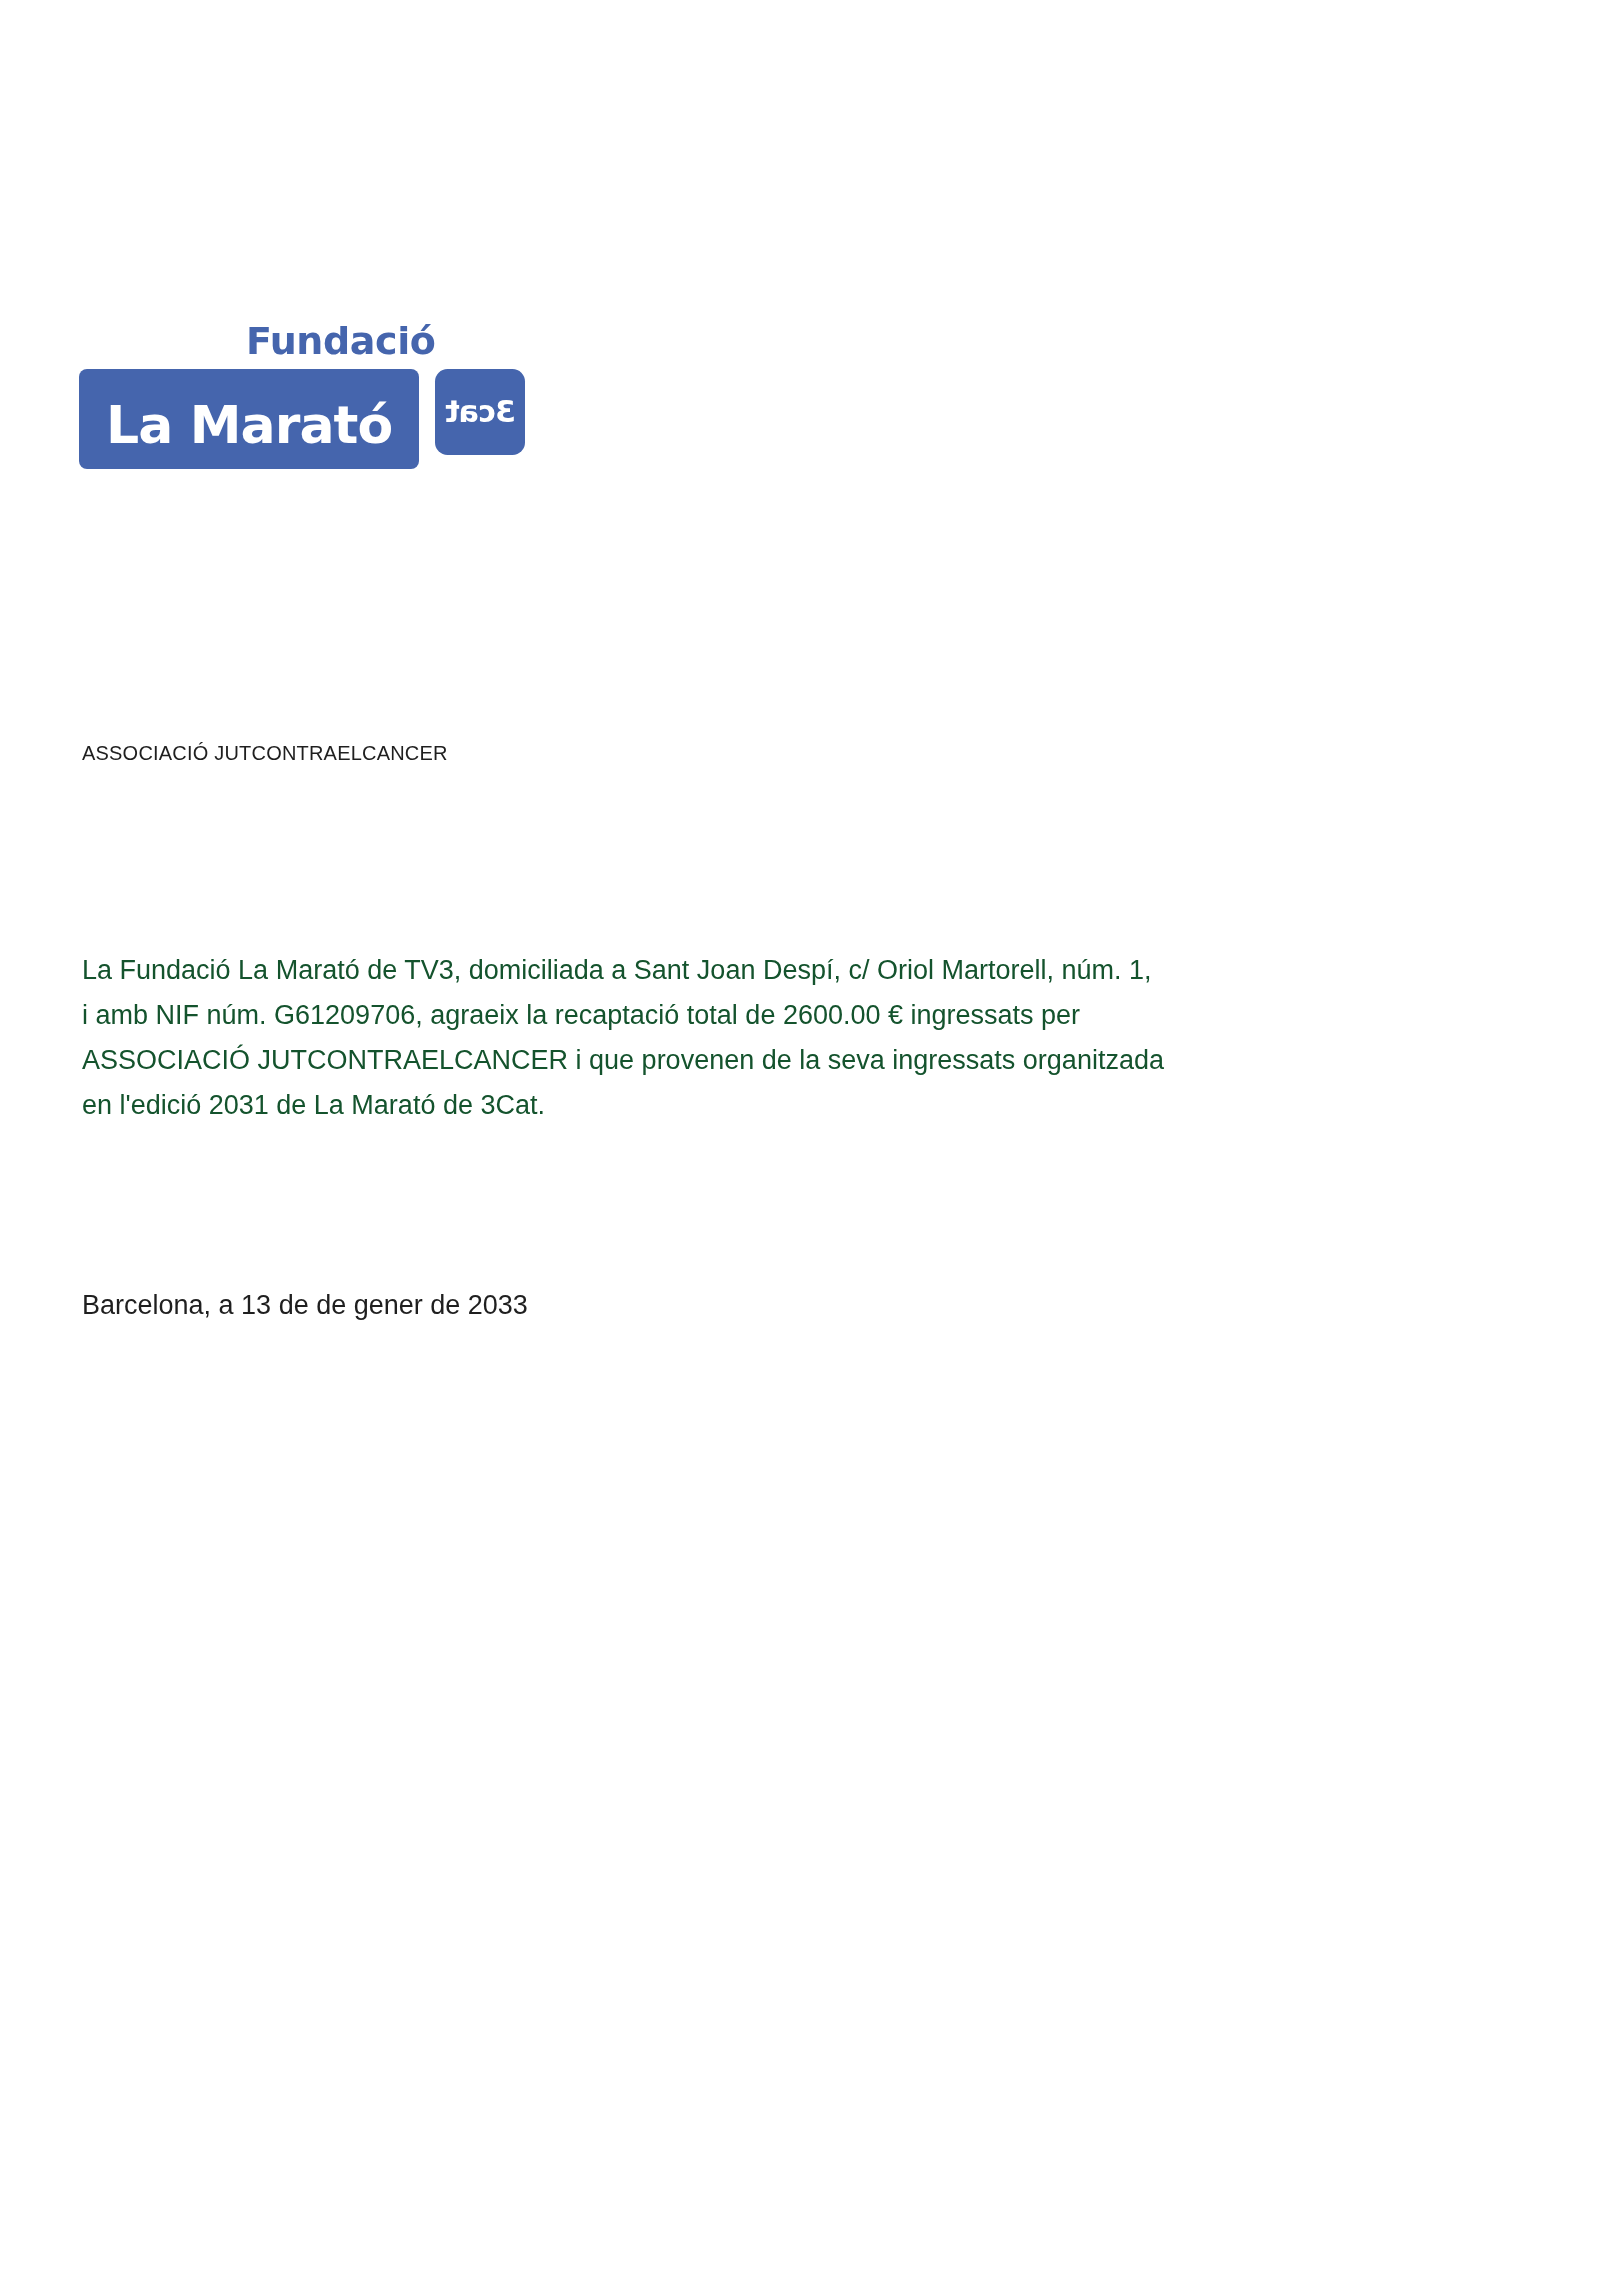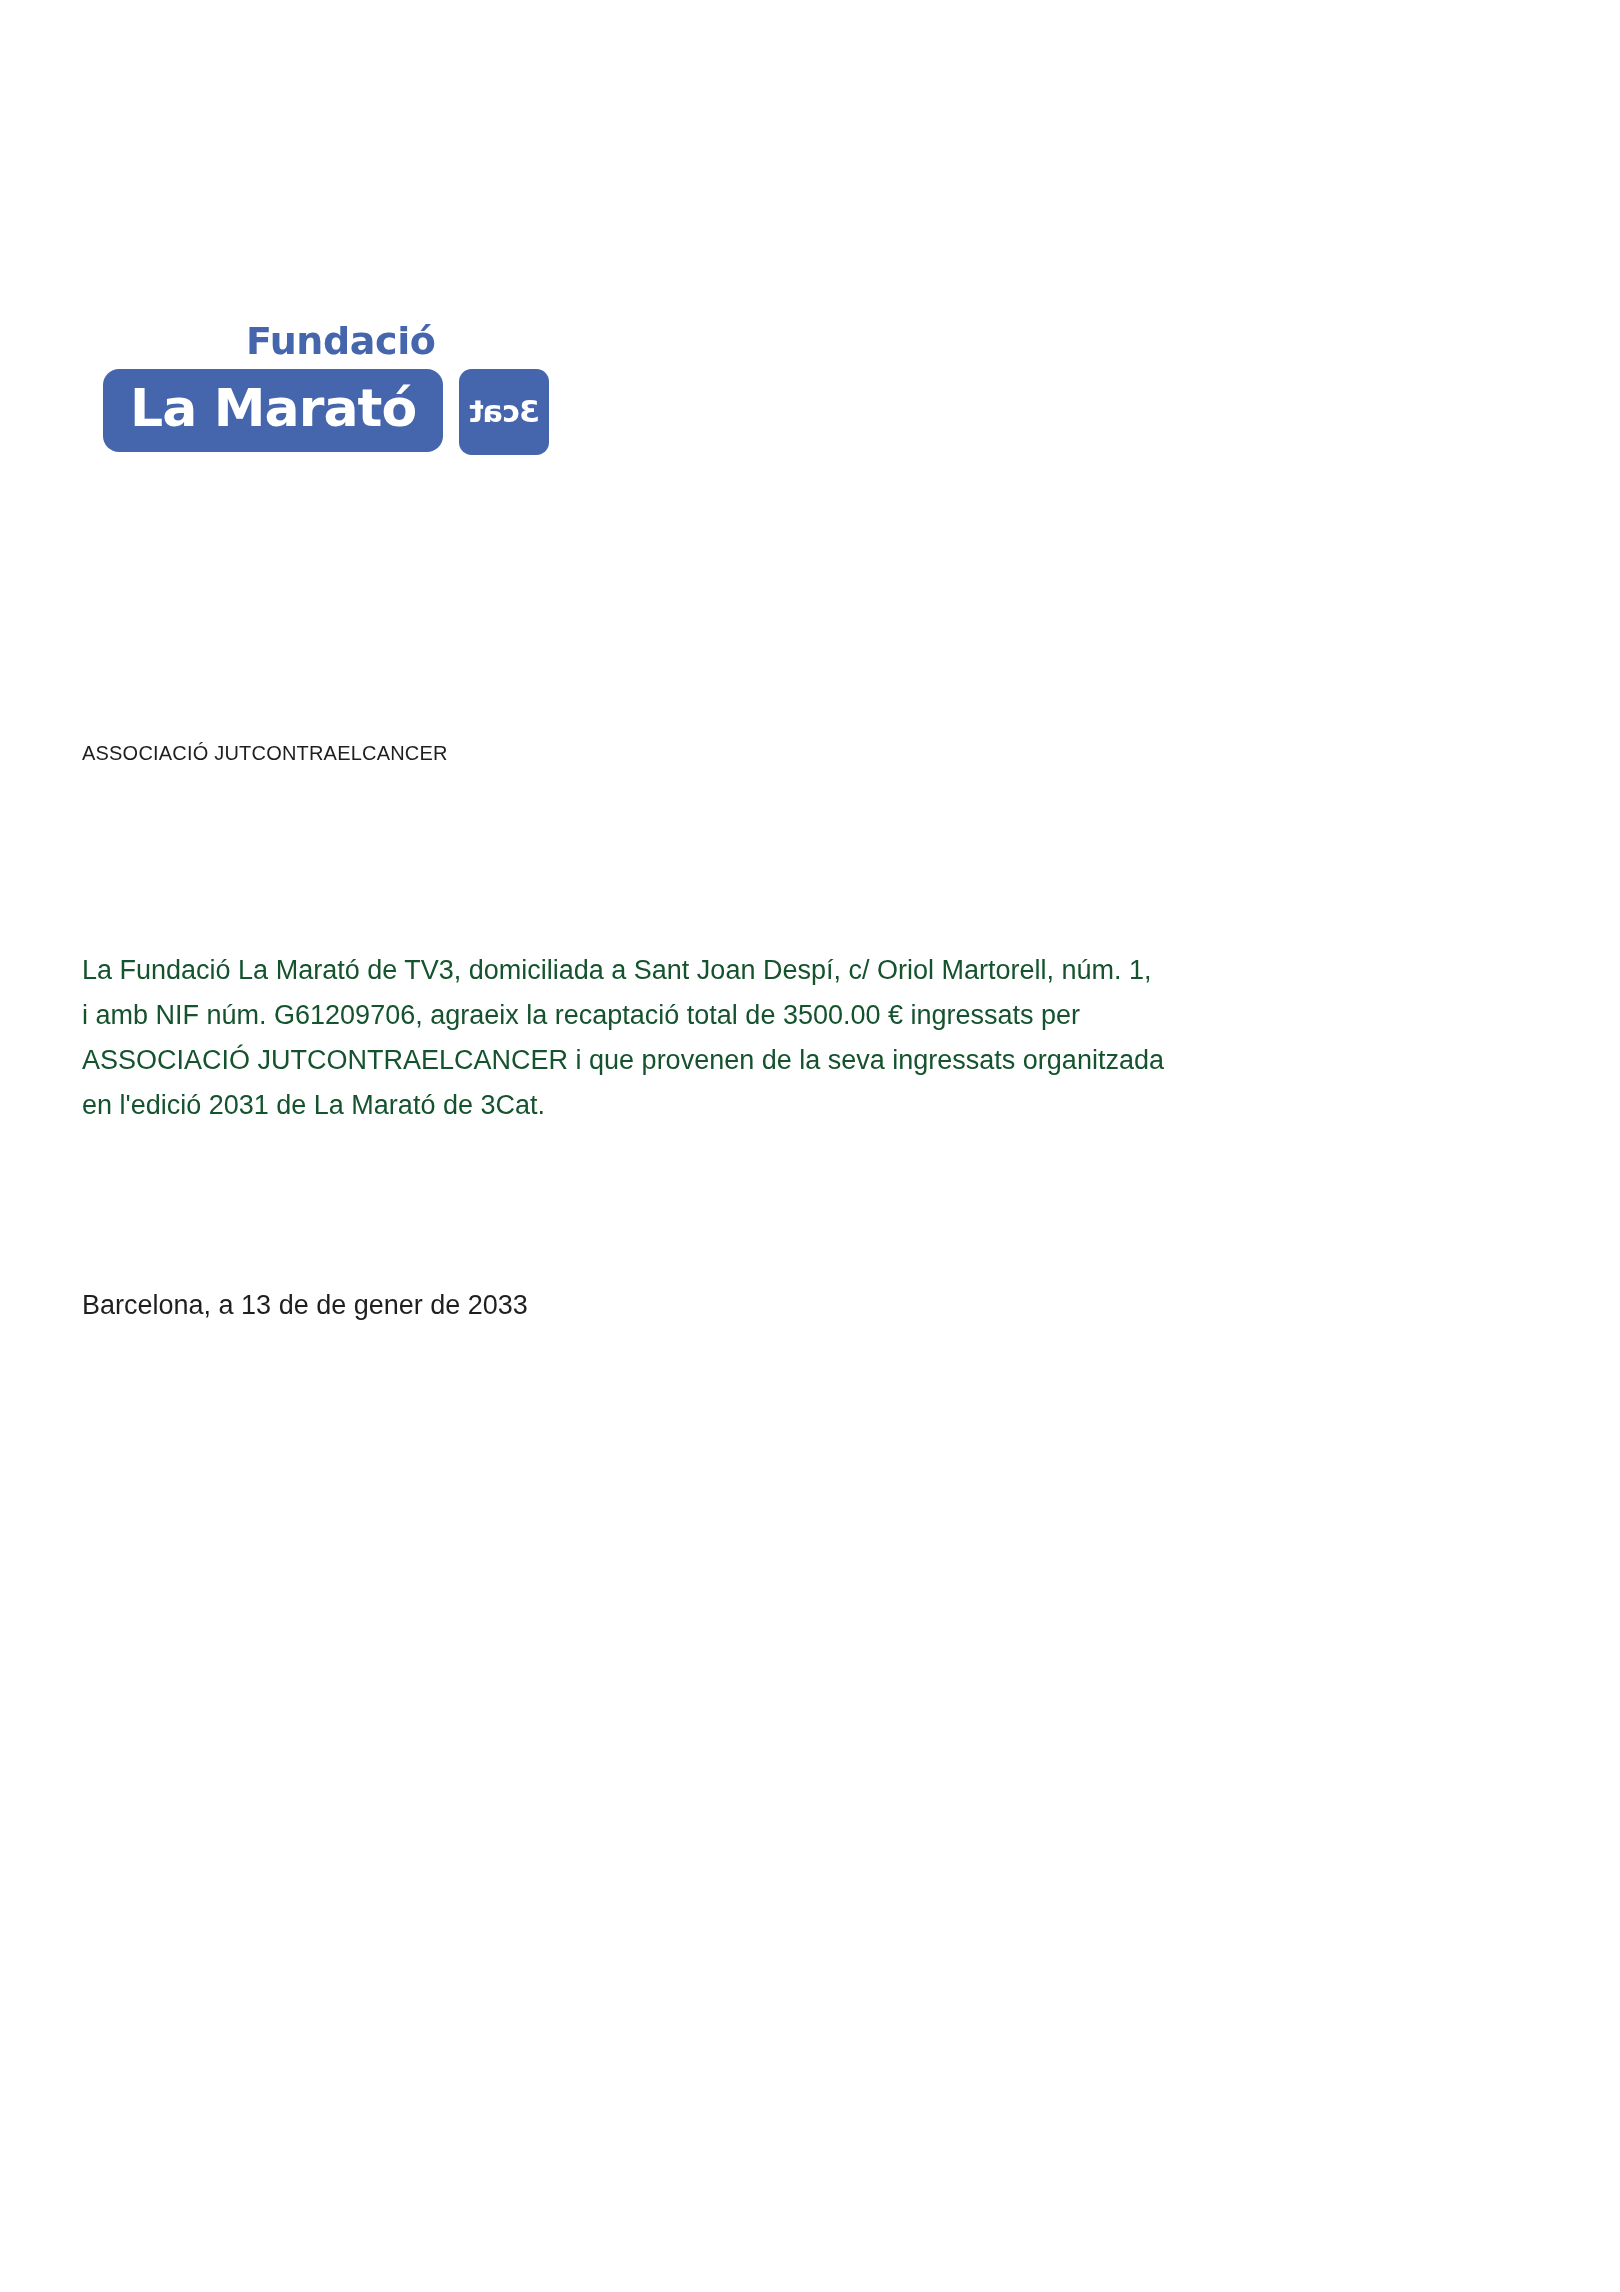--- a/index.html
+++ b/index.html
@@ -43,25 +43,24 @@
   }
 
   .logo-row {
     display: flex;
     align-items: flex-start;
     gap: 16px;
   }
 
   .logo-marato {
     background: #4565ad;
-    border-radius: 16px;
-    padding: 12px 27px 16px 27px;
+    border-radius: 8px;
+    padding: 29px 27px 16px 27px;
     min-width: 304px;
     box-sizing: border-box;
-    margin-left: 24px;
   }
 
   .logo-marato-text {
     font-family: "DejaVu Sans", sans-serif;
     font-weight: bold;
     font-size: 52px;
     color: #ffffff;
     line-height: 1.05;
     letter-spacing: -0.9px;
     white-space: nowrap;
@@ -138,21 +137,21 @@
       <div class="logo-3cat">
         <span class="logo-3cat-text">3cat</span>
       </div>
     </div>
   </div>
 
   <div class="recipient">ASSOCIACIÓ JUTCONTRAELCANCER</div>
 
   <div class="paragraph">
     <span>La Fundació La Marató de TV3, domiciliada a Sant Joan Despí, c/ Oriol Martorell, núm. 1,</span>
-    <span>i amb NIF núm. G61209706, agraeix la recaptació total de 3500.00 € ingressats per</span>
+    <span>i amb NIF núm. G61209706, agraeix la recaptació total de 2600.00 € ingressats per</span>
     <span>ASSOCIACIÓ JUTCONTRAELCANCER i que provenen de la seva ingressats organitzada</span>
     <span>en l'edició 2031 de La Marató de 3Cat.</span>
   </div>
 
   <div class="signoff">Barcelona, a 13 de de gener de 2033</div>
 
 </div>
 
 
 </body></html>

